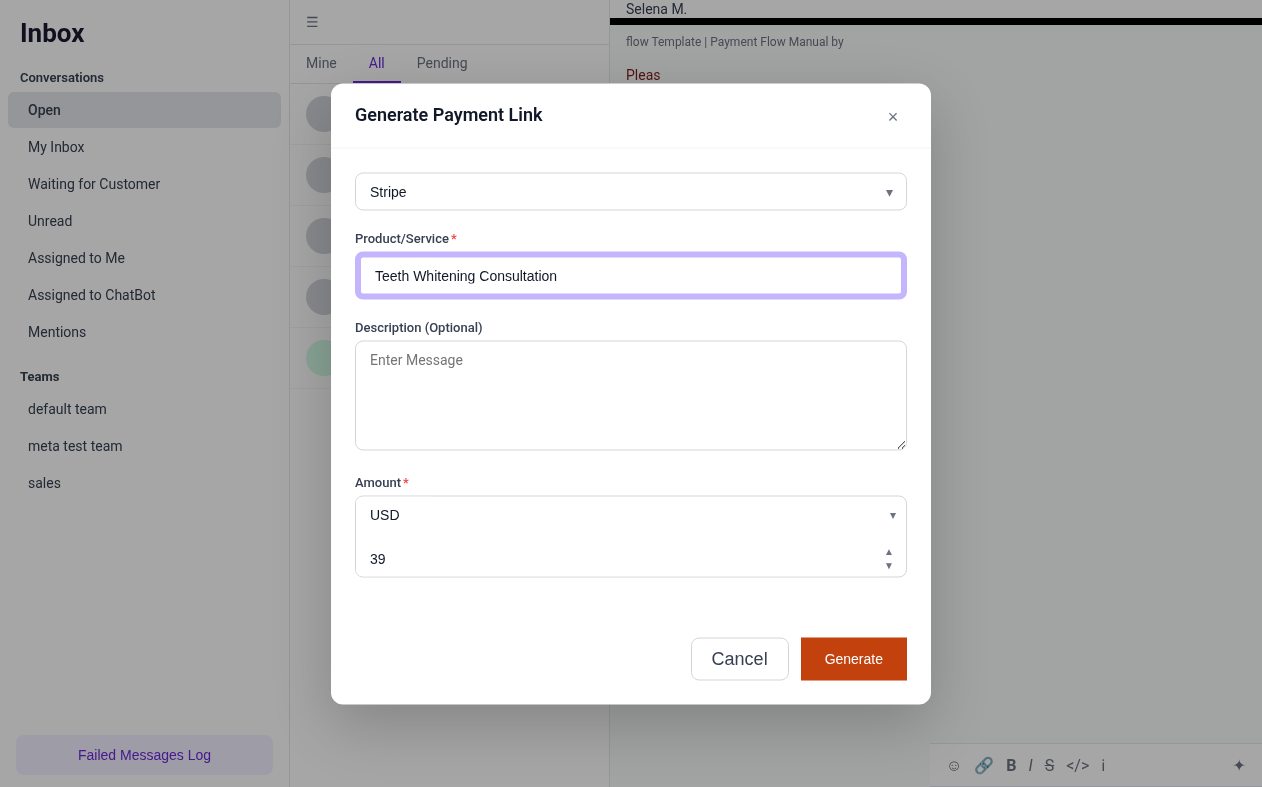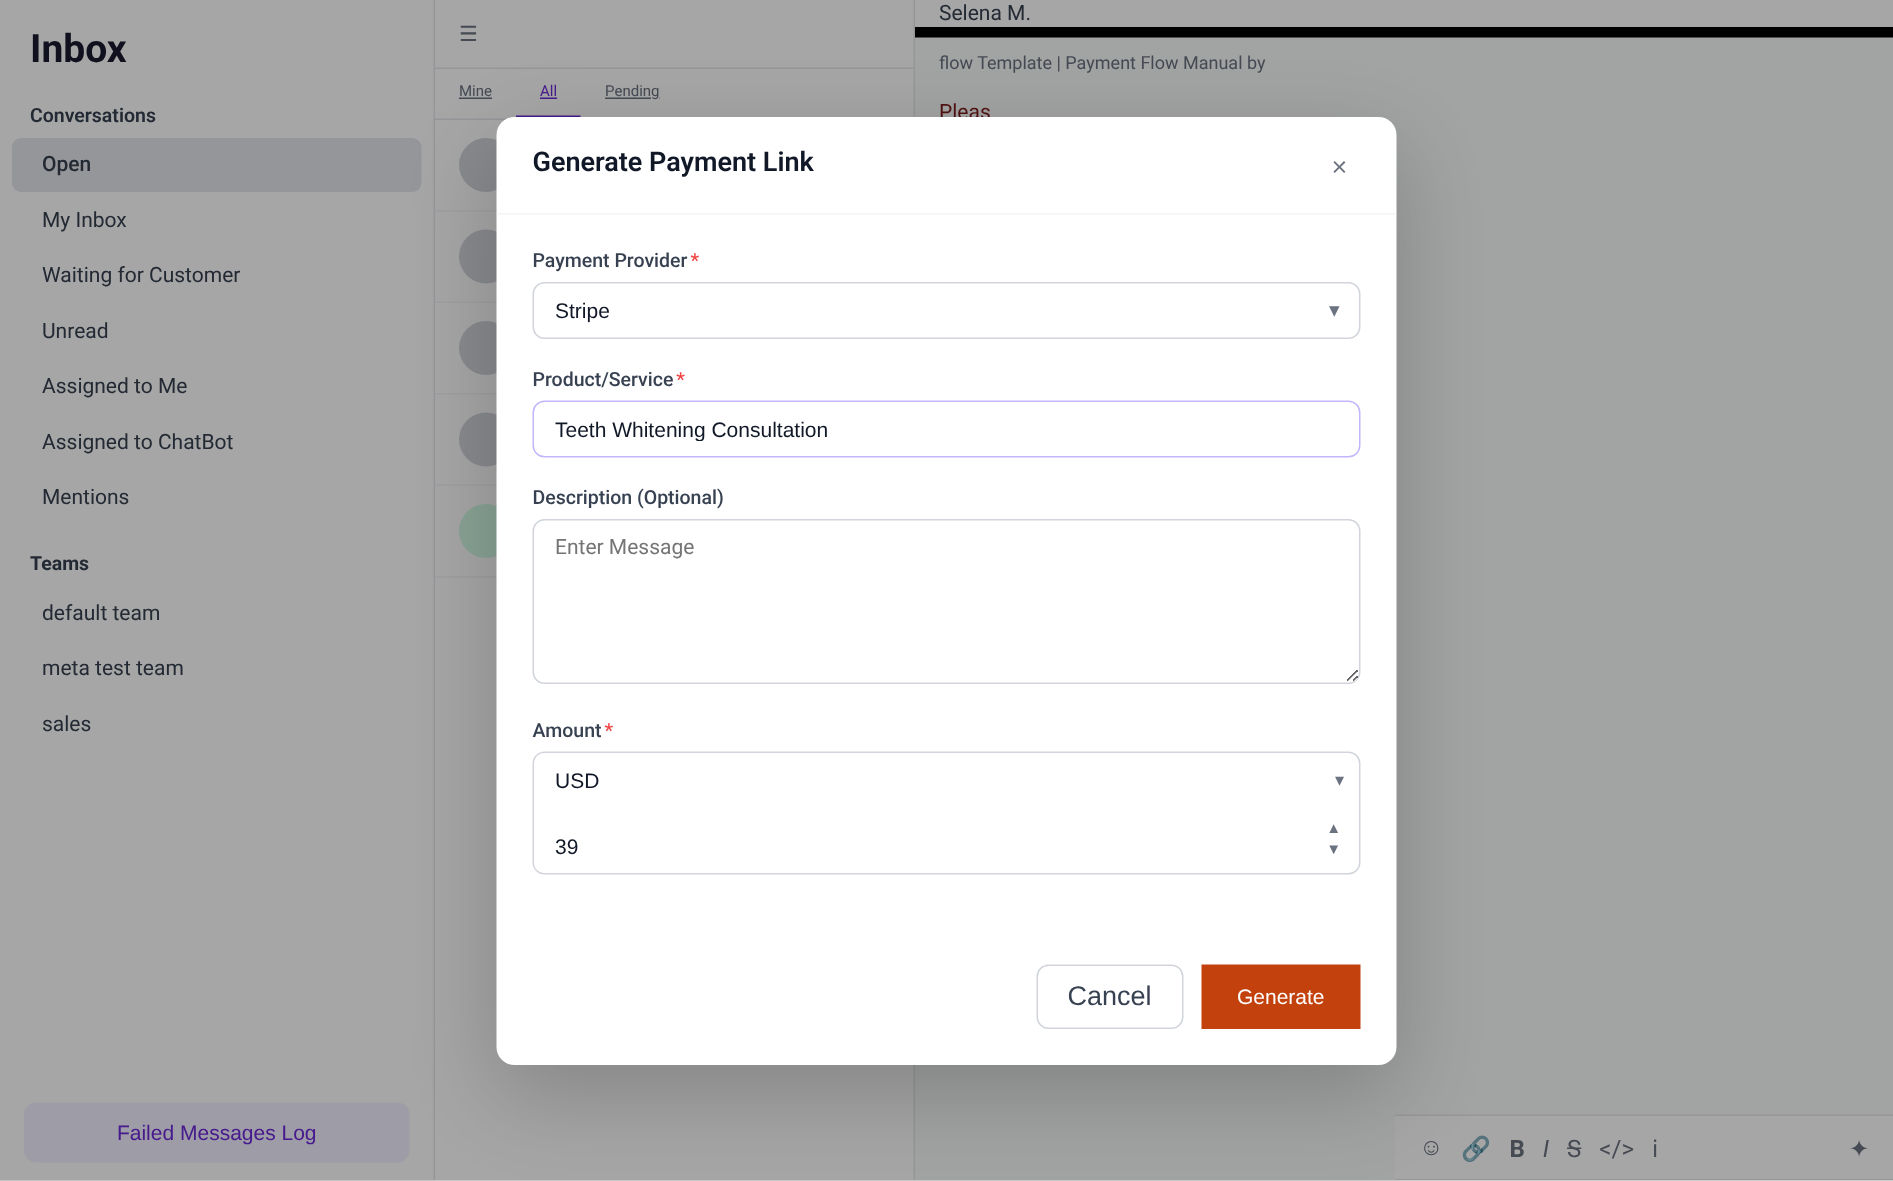--- a/index.html
+++ b/index.html
@@ -85,25 +85,24 @@
       display: flex;
       align-items: center;
       gap: 8px;
     }
     .conv-tabs {
       display: flex;
       border-bottom: 1px solid #e5e7eb;
     }
     .conv-tab {
       padding: 10px 16px;
-      font-size: 10px;
+      font-size: 14px;
       color: #6b7280;
       cursor: pointer;
       border-bottom: 2px solid transparent;
-      text-decoration: underline;
     }
     .conv-tab.active {
       color: #6d28d9;
       border-bottom-color: #6d28d9;
     }
     .conv-item {
       display: flex;
       align-items: center;
       padding: 12px 16px;
       border-bottom: 1px solid #f3f4f6;
@@ -225,21 +224,21 @@
       right: 14px;
       top: 50%;
       transform: translateY(-50%);
       pointer-events: none;
       color: #6b7280;
       font-size: 14px;
     }
     .form-input {
       width: 100%;
       padding: 10px 14px;
-      border: 1px solid #c4b5fd;
+      border: 6px solid #c4b5fd;
       border-radius: 8px;
       font-size: 14px;
       color: #111827;
       outline: none;
     }
     .form-textarea {
       width: 100%;
       padding: 10px 14px;
       border: 1px solid #d1d5db;
       border-radius: 8px;
@@ -280,21 +279,21 @@
       font-size: 12px;
     }
     .amount-divider {
       width: 1px;
       background: #d1d5db;
       margin: 4px 0;
     }
     .amount-input-wrapper {
       flex: 1;
       display: flex;
-      align-items: flex-start;
+      align-items: center;
     }
     .amount-input {
       flex: 1;
       padding: 10px 14px;
       border: none;
       font-size: 14px;
       color: #111827;
       outline: none;
     }
     .amount-spinner {
@@ -453,23 +452,20 @@
 
 <div class="modal">
   <div class="modal-header">
     <span class="modal-title">Generate Payment Link</span>
     <button class="modal-close">×</button>
   </div>
 
   <div class="modal-body">
 
     <div class="form-group">
-      <label class="form-label">
-        <span>Payment Provider</span><span class="required-star">*</span>
-      </label>
       <div class="form-select-wrapper">
         <select class="form-select">
           <option>Stripe</option>
           <option>PayPal</option>
           <option>Square</option>
         </select>
         <span class="select-chevron">▾</span>
       </div>
     </div>
 

